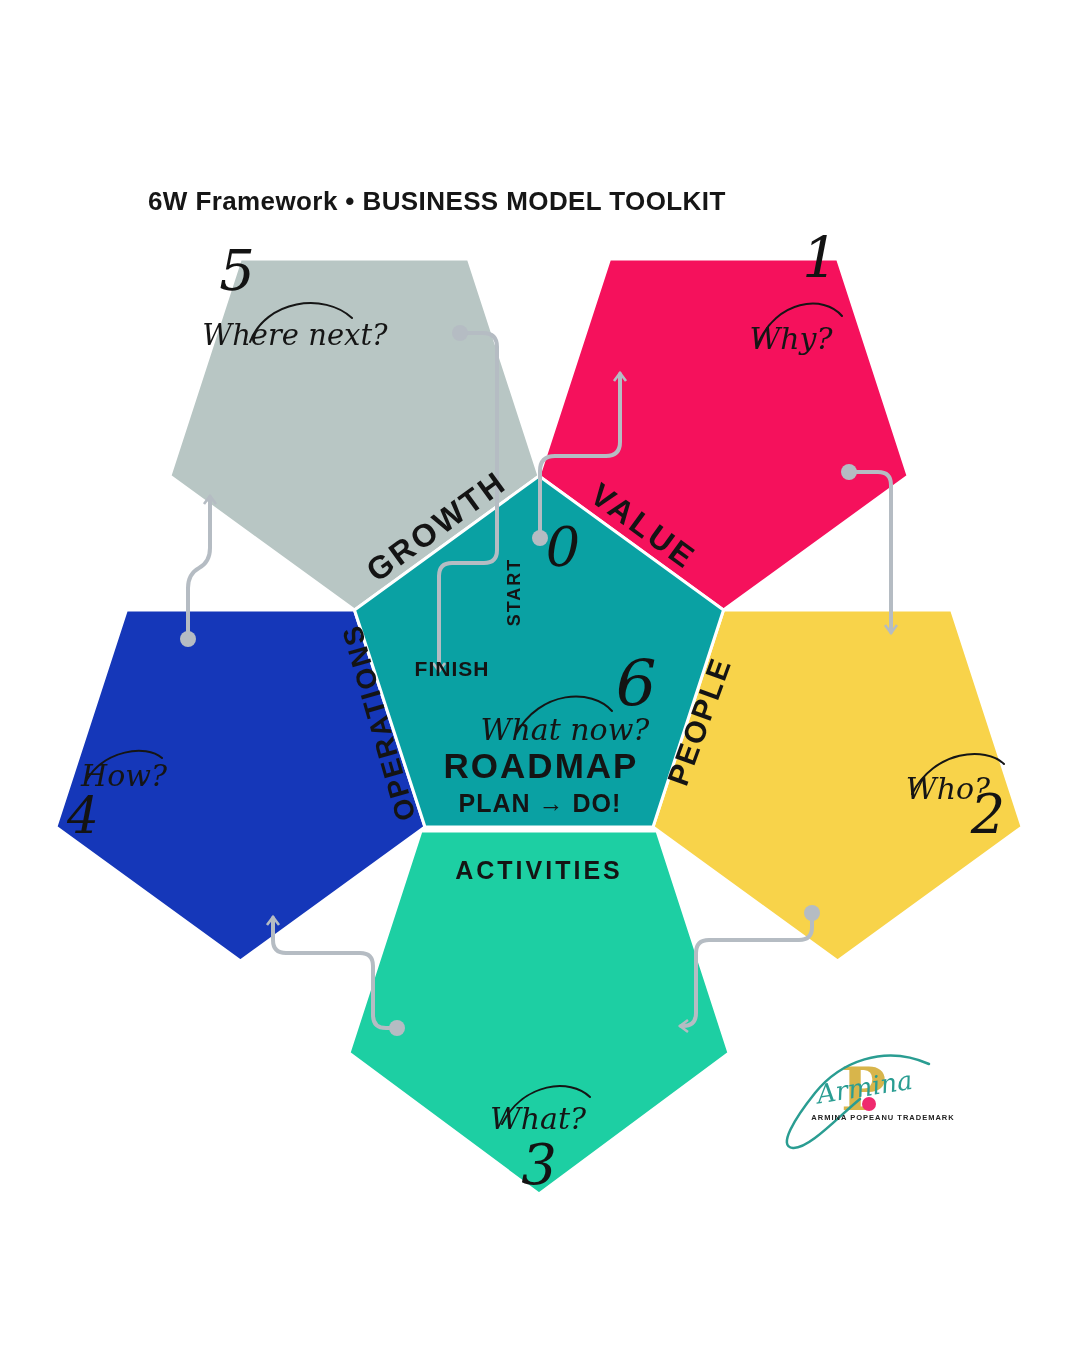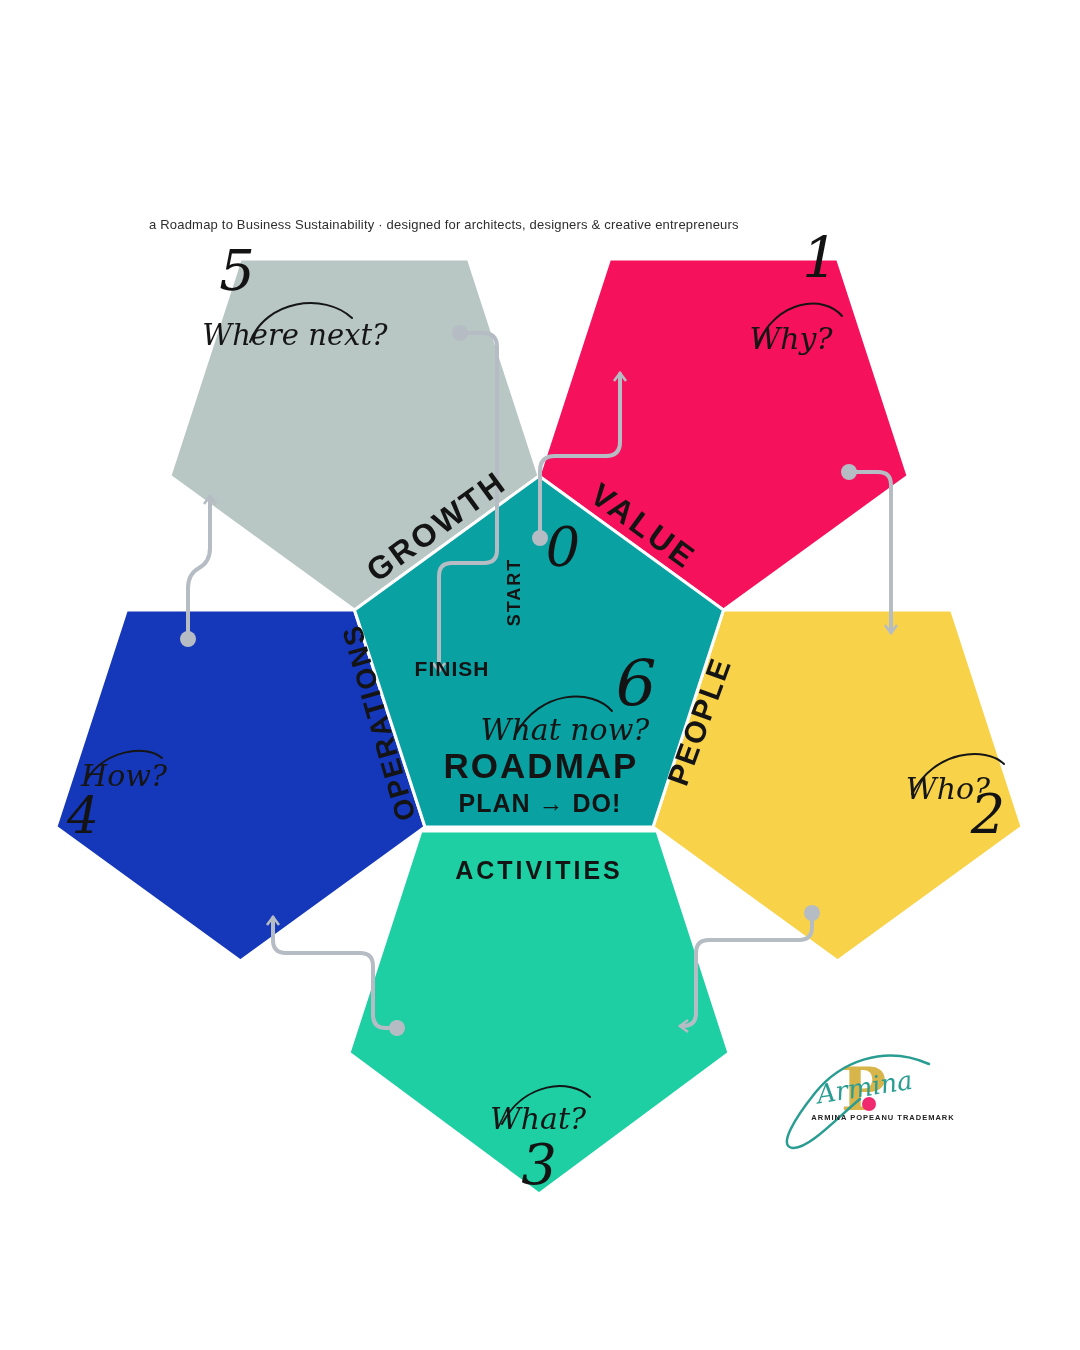--- a/index.html
+++ b/index.html
@@ -16,21 +16,21 @@
   .sv-script { font-family:"DejaVu Serif", serif; font-style:italic; fill:#151515; text-anchor:middle; }
   .sv-num { font-family:"DejaVu Serif", serif; font-style:italic; fill:#131313; text-anchor:middle; }
   .swash { fill:none; stroke:#151515; stroke-width:2; stroke-linecap:round; }
   .logo-swash { fill:none; stroke-width:2.5; stroke-linecap:round; }
 </style>
 </head>
 <body>
 
 <div class="canvas">
 
-  <div class="subtitle">a Roadmap to Business Sustainability · designed for architects, designers &amp; creative entrepreneurs</div>
+  <div class="title">6W Framework • BUSINESS MODEL TOOLKIT</div>
 
   <svg class="diagram" width="1080" height="1350" viewBox="0 0 1080 1350">
 
     <defs>
       <marker id="arr" markerUnits="userSpaceOnUse" markerWidth="20" markerHeight="20" refX="10" refY="9" orient="auto">
         <path d="M3,3 L11,9 L3,15" fill="none" stroke-width="2.6" stroke="#b5bcc3"></path>
       </marker>
     </defs>
 
     <polygon class="pent" points="539,476 354.4,610 169.9,476 240.4,259 468.4,259" fill="#b8c6c4"></polygon>

